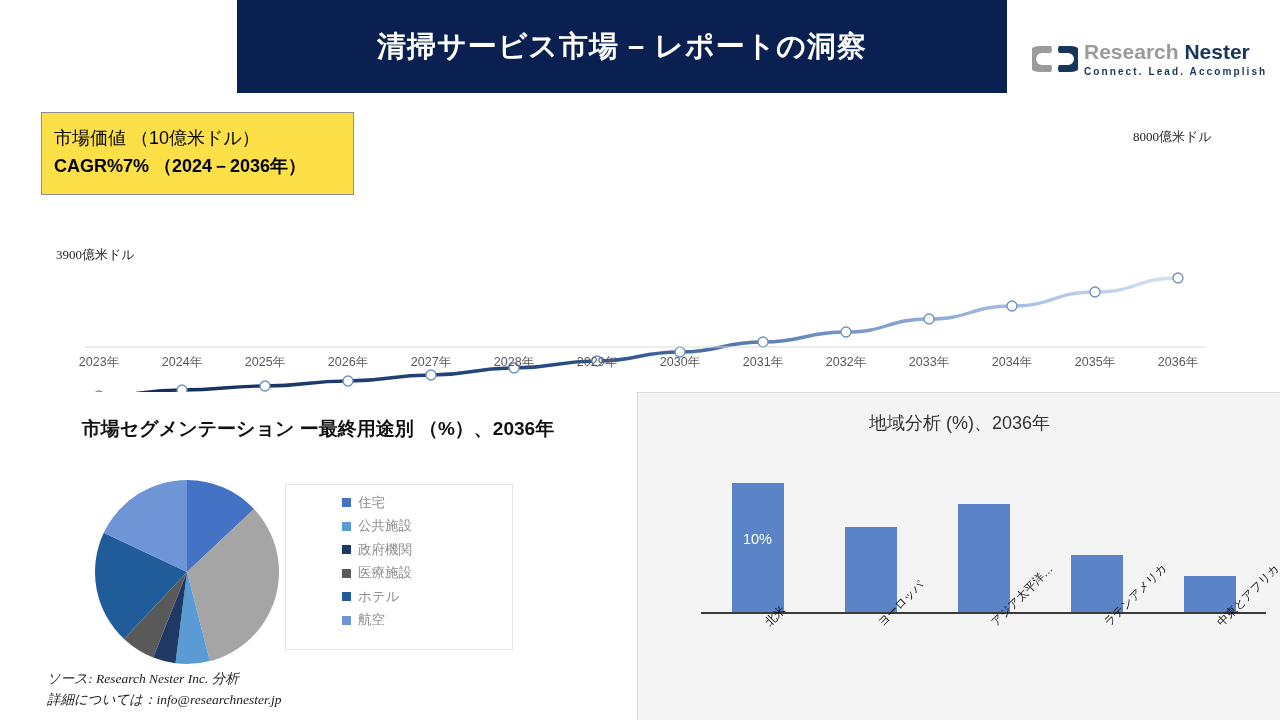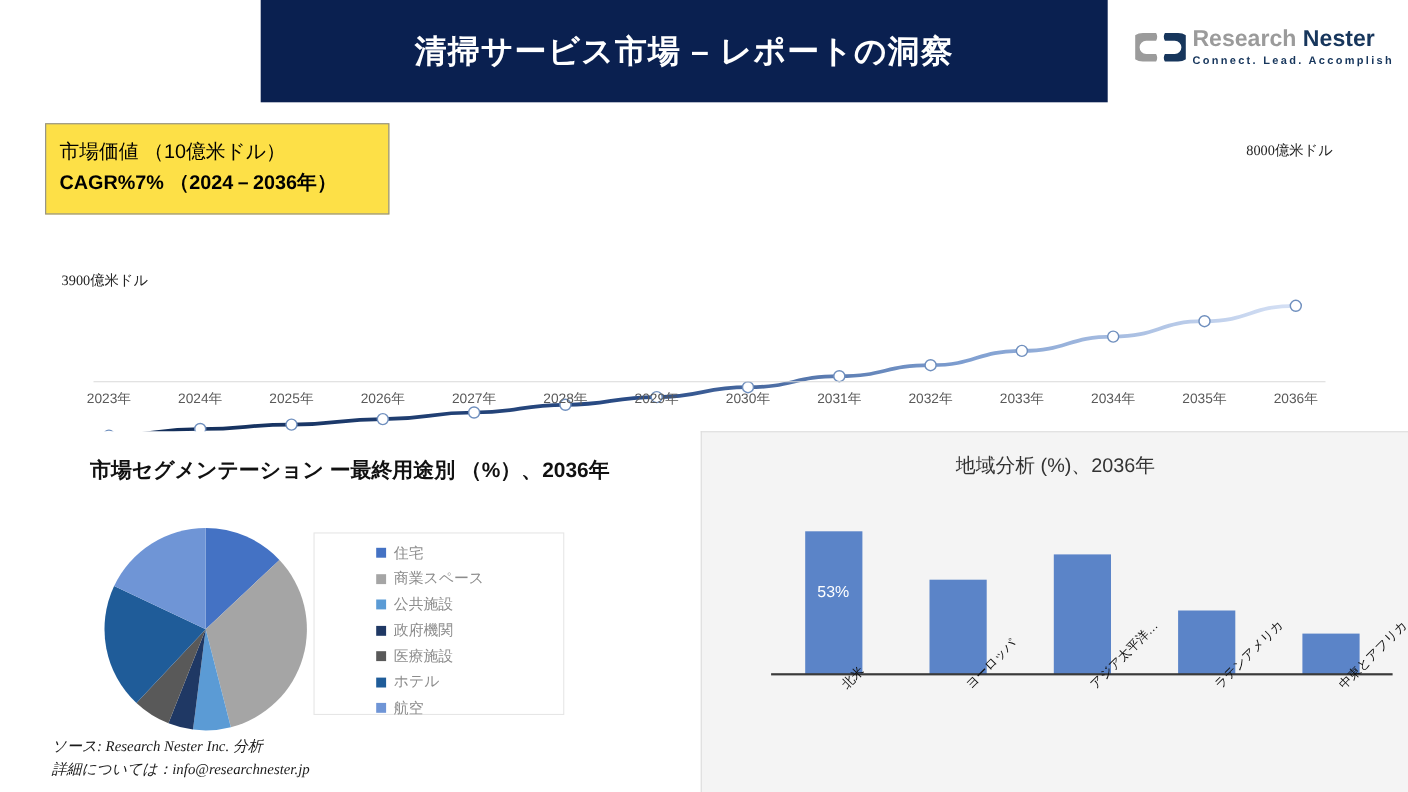--- a/index.html
+++ b/index.html
@@ -32,21 +32,21 @@
   }
   #title-text {
     color: #ffffff;
     font-size: 29px;
     font-weight: 700;
     letter-spacing: 1px;
     white-space: nowrap;
   }
   #logo {
     position: absolute;
-    left: 1032px; top: 16px;
+    left: 1032px; top: 32px;
     width: 230px; height: 54px;
     display: flex;
     align-items: center;
   }
   #logo-mark { width: 46px; height: 34px; flex: none; }
   #logo-text-wrap {
     margin-left: 6px;
     display: flex;
     flex-direction: column;
     justify-content: center;
@@ -299,24 +299,20 @@
             <path d="M 95 95 L 11.755911173126208 55.828305176013316 A 92 92 0 0 1 94.99999999999999 3 Z" fill="#6f95d6"></path>
           </g>
       </svg>
     </div>
     <div id="pie-legend">
         <div class="legend-row">
           <span class="legend-swatch" style="background: rgb(68, 114, 196);"></span>
           <span>住宅</span>
         </div>
         <div class="legend-row">
-          <span class="legend-swatch" style="background: rgb(165, 165, 165);"></span>
-          <span>商業スペース</span>
-        </div>
-        <div class="legend-row">
           <span class="legend-swatch" style="background: rgb(91, 155, 213);"></span>
           <span>公共施設</span>
         </div>
         <div class="legend-row">
           <span class="legend-swatch" style="background: rgb(31, 56, 100);"></span>
           <span>政府機関</span>
         </div>
         <div class="legend-row">
           <span class="legend-swatch" style="background: rgb(89, 89, 89);"></span>
           <span>医療施設</span>
@@ -333,21 +329,21 @@
     <div id="source-note">
       <div>ソース: Research Nester Inc. 分析</div>
       <div>詳細については：info@researchnester.jp</div>
     </div>
   </div>
 
   <div id="bar-panel">
     <div id="bar-title">地域分析 (%)、2036年</div>
     <div id="bar-plot">
         <div class="bar-col" style="left: 30.5px; height: 129.6px;">
-          <div class="bar-value">53%</div>
+          <div class="bar-value">10%</div>
         </div>
         <div class="bar-col" style="left: 143.5px; height: 86.4px;"></div>
         <div class="bar-col" style="left: 256.5px; height: 109.44px;"></div>
         <div class="bar-col" style="left: 369.5px; height: 57.6px;"></div>
         <div class="bar-col" style="left: 482.5px; height: 37.44px;"></div>
       </div>
     <div id="bar-axis"></div>
   <div class="bar-label" style="left: 123.5px;">北米</div>
       <div class="bar-label" style="left: 236.5px;">ヨーロッパ</div>
       <div class="bar-label" style="left: 349.5px;">アジア太平洋…</div>

